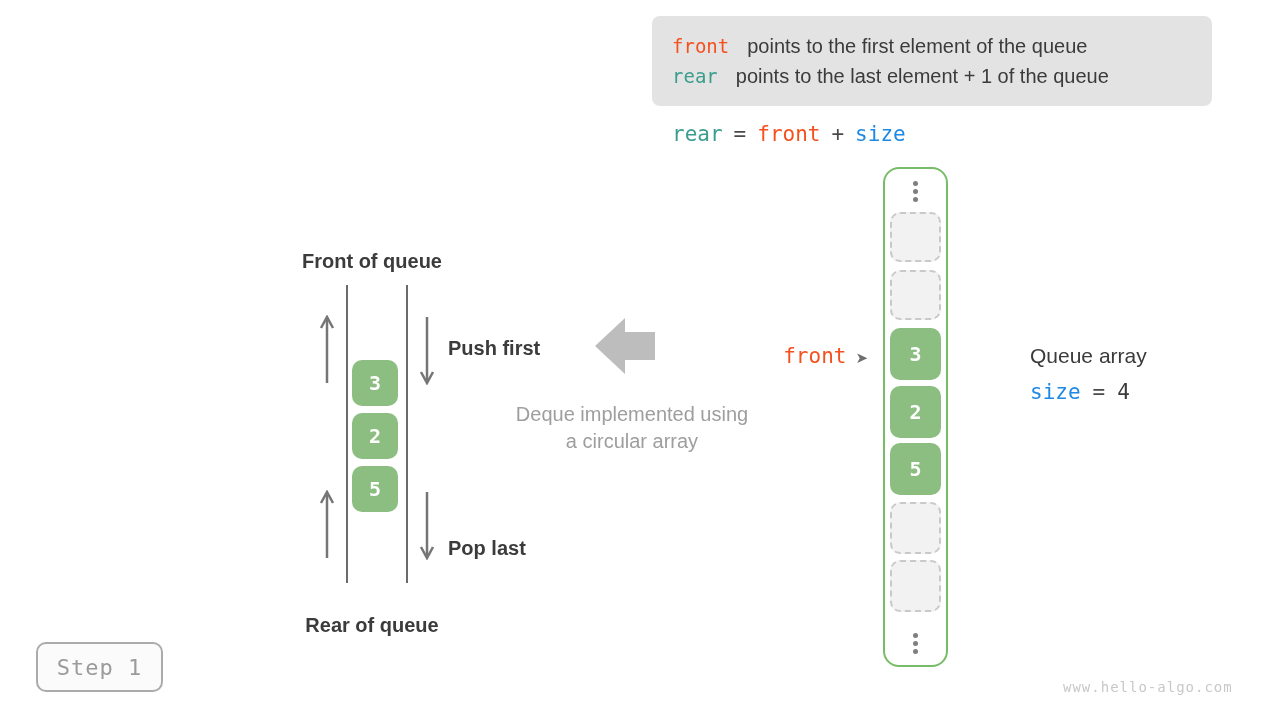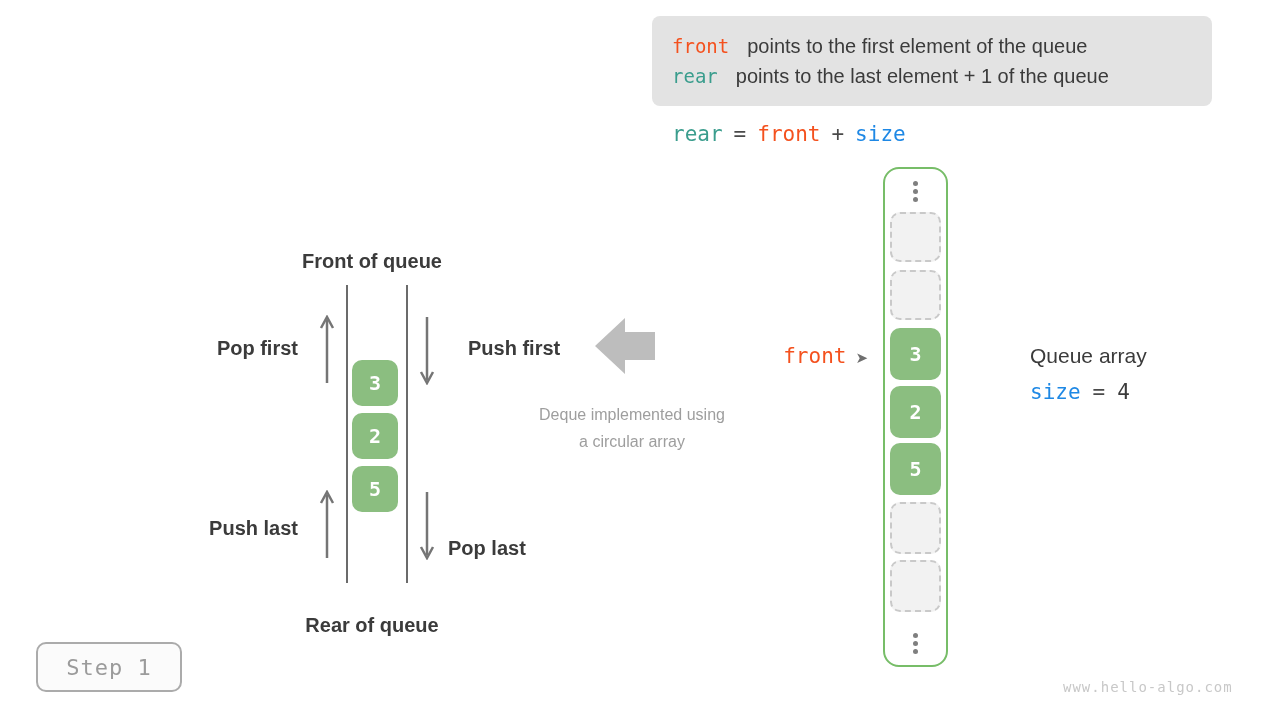--- a/index.html
+++ b/index.html
@@ -50,33 +50,33 @@
     color: #ffffff; font-family: "DejaVu Sans Mono", monospace; font-weight: bold; font-size: 20px;
     display: flex; align-items: center; justify-content: center;
   }
   .qcell-0 { top: 360px; }
   .qcell-1 { top: 413px; }
   .qcell-2 { top: 466px; }
   .op-label { position: absolute; font-weight: bold; font-size: 20px; line-height: 24px; }
   .op-right-align { left: 140px; width: 158px; text-align: right; }
   .pop-first  { top: 336px; }
   .push-last  { top: 516px; }
-  .push-first { left: 448px; top: 336px; margin-left: 20px; }
+  .push-first { left: 448px; top: 336px; }
   .pop-last   { left: 448px; top: 516px; margin-top: 20px; }
   .thin-arrow { position: absolute; width: 16px; height: 70px; }
   .arrow-pop-first  { left: 319px; top: 315px; }
   .arrow-push-first { left: 419px; top: 315px; }
   .arrow-push-last  { left: 319px; top: 490px; }
   .arrow-pop-last   { left: 419px; top: 490px; }
 
   
   .big-arrow { position: absolute; left: 595px; top: 318px; }
   .caption {
     position: absolute; left: 482px; top: 401px; width: 300px;
-    text-align: center; color: #9e9e9e; font-size: 16px; line-height: 27px;
+    text-align: center; color: #9e9e9e; font-size: 20px; line-height: 27px;
   }
 
   
   .array-box {
     position: absolute; left: 883px; top: 167px;
     width: 65px; height: 500px;
     border: 2px solid #77bd68; border-radius: 16px;
     background: #ffffff;
   }
   .acell { position: absolute; left: 890px; width: 51px; border-radius: 10px; }
@@ -107,21 +107,21 @@
   
   .queue-size-title { position: absolute; left: 1030px; top: 344px; font-size: 21px; color: #3b3b3b; }
   .size-line { position: absolute; left: 1030px; top: 380px; font-size: 21px; display: flex; align-items: baseline; }
   .size-line span { margin-right: 12px; }
   .size-var { color: #1e88e5; }
   .size-eq { color: #4a4a4a; }
   .size-val { color: #3b3b3b; font-family: "DejaVu Sans Mono", monospace; }
 
   
   .step-button {
-    position: absolute; left: 36px; top: 642px; width: 146px; height: 50px;
+    position: absolute; left: 36px; top: 642px; width: 127px; height: 50px;
     background: #fbfbfb; border: 2px solid #ababab; border-radius: 10px;
     display: flex; align-items: center; justify-content: center;
     color: #9b9b9b; font-size: 22px; letter-spacing: 1px;
     cursor: pointer;
   }
 
   
   .watermark {
     position: absolute; left: 1063px; top: 679px;
     font-family: "DejaVu Sans Mono", monospace; font-size: 14px;
@@ -152,33 +152,31 @@
     <span class="eq-size">size</span>
   </div>
 
   <div class="front-of-queue label-bold">Front of queue</div>
   <div class="qwall qwall-left"></div>
   <div class="qwall qwall-right"></div>
   <div class="qcell qcell-0">3</div>
   <div class="qcell qcell-1">2</div>
   <div class="qcell qcell-2">5</div>
 
-  <div class="op-label op-right-align pop-first">Pop first</div>
   <svg class="thin-arrow arrow-pop-first" viewBox="0 0 16 70">
     <line x1="8" y1="68" x2="8" y2="5" stroke="#757575" stroke-width="2.5"></line>
     <polyline points="2,13 8,2 14,13" fill="none" stroke="#757575" stroke-width="2.5"></polyline>
   </svg>
 
   <svg class="thin-arrow arrow-push-first" viewBox="0 0 16 70">
     <line x1="8" y1="2" x2="8" y2="65" stroke="#757575" stroke-width="2.5"></line>
     <polyline points="2,57 8,68 14,57" fill="none" stroke="#757575" stroke-width="2.5"></polyline>
   </svg>
   <div class="op-label push-first">Push first</div>
 
-  <div class="op-label op-right-align push-last">Push last</div>
   <svg class="thin-arrow arrow-push-last" viewBox="0 0 16 70">
     <line x1="8" y1="68" x2="8" y2="5" stroke="#757575" stroke-width="2.5"></line>
     <polyline points="2,13 8,2 14,13" fill="none" stroke="#757575" stroke-width="2.5"></polyline>
   </svg>
 
   <svg class="thin-arrow arrow-pop-last" viewBox="0 0 16 70">
     <line x1="8" y1="2" x2="8" y2="65" stroke="#757575" stroke-width="2.5"></line>
     <polyline points="2,57 8,68 14,57" fill="none" stroke="#757575" stroke-width="2.5"></polyline>
   </svg>
   <div class="op-label pop-last">Pop last</div>

